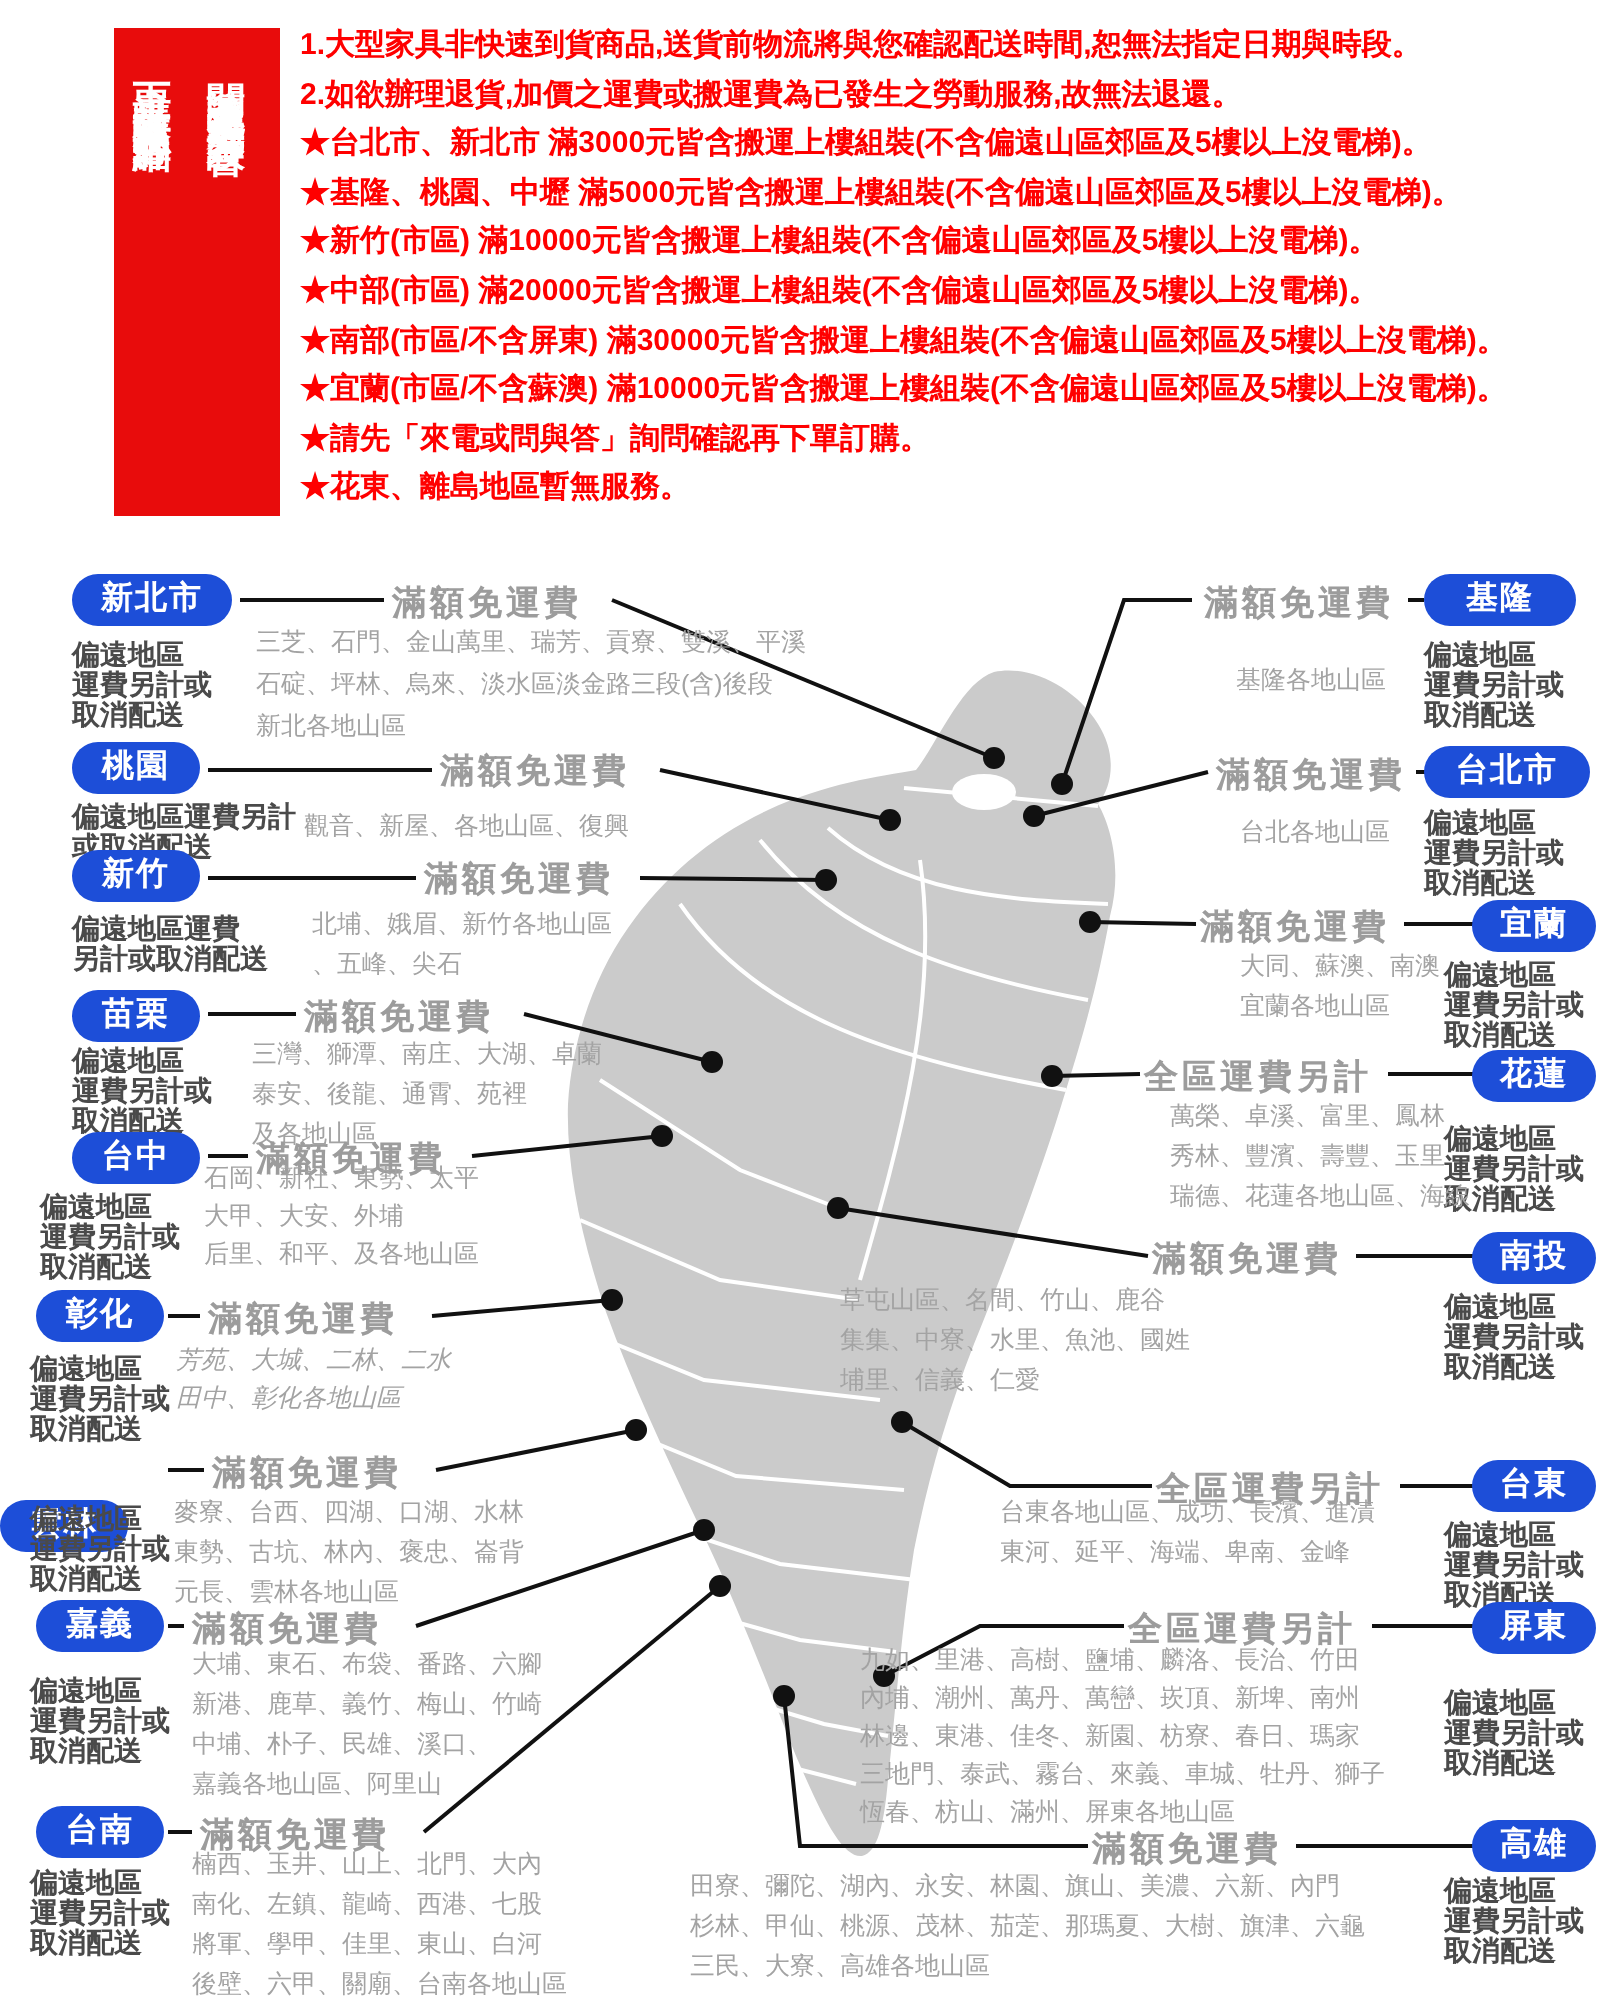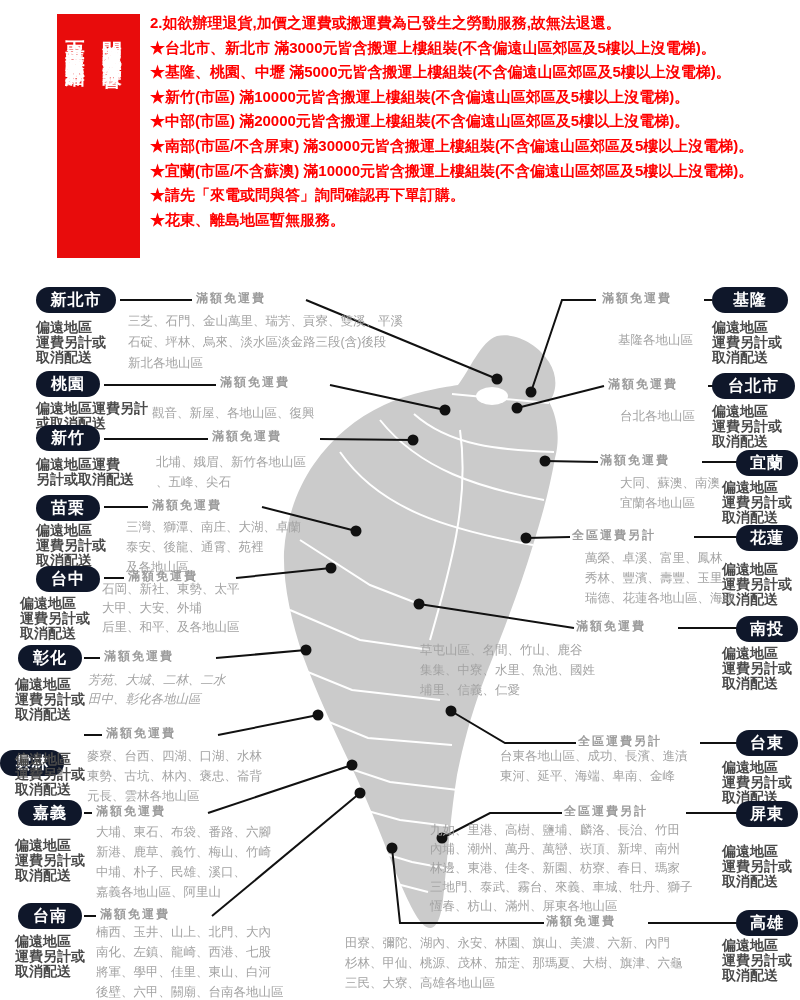--- a/index.html
+++ b/index.html
@@ -9,23 +9,23 @@
   .vbox{position:absolute;left:57px;top:14px;width:83px;height:244px;background:#e80c0c;}
   .vcol{position:absolute;writing-mode:vertical-rl;text-orientation:upright;
         color:#ffffff;font-weight:bold;font-size:19px;letter-spacing:3px;line-height:1;}
   .vcol.right{left:46px;top:12px;}
   .vcol.left{left:9px;top:12px;}
   #notices{position:absolute;left:150px;top:11px;}
   .redline{color:#ff0000;font-weight:bold;font-size:15px;line-height:24.6px;white-space:nowrap;}
   
   #maplayer{position:absolute;left:0;top:0;width:800px;height:1000px;}
   
-  .pill{position:absolute;background:#0f172a;color:#ffffff;font-weight:bold;font-size:16px;
+  .pill{position:absolute;background:#1d4ed8;color:#ffffff;font-weight:bold;font-size:16px;
         height:26px;line-height:26px;text-align:center;border-radius:14px;letter-spacing:1px;}
-  .fee{position:absolute;color:#9c9c9c;font-weight:bold;font-size:12px;letter-spacing:2px;white-space:nowrap;}
+  .fee{position:absolute;color:#9c9c9c;font-weight:bold;font-size:17px;letter-spacing:2px;white-space:nowrap;}
   .note{position:absolute;color:#4a4a4a;font-weight:bold;font-size:14px;line-height:15px;white-space:nowrap;}
   .areas{position:absolute;color:#a3a3a3;font-size:12.5px;white-space:nowrap;}
 </style>
 </head>
 <body>
 
 <svg id="maplayer" viewBox="0 0 800 1000" aria-hidden="true">
   <path fill="#cbcbcb" d="M497 336
     C515 332 538 344 549 362 C558 376 557 392 549 402 C556 414 561 436 555 458
     C550 486 544 510 533 545 C521 585 504 630 487 672 C473 708 464 740 457 775
@@ -107,20 +107,21 @@
     <circle cx="392" cy="848" r="5.5"></circle>
   </g>
 </svg>
 
 <div class="vbox">
   <span class="vcol left">下單訂購前請務必詳細</span>
   <span class="vcol right">閱讀避免造成雙方誤會</span>
 </div>
 
 <div id="notices">
+    <div class="redline">1.大型家具非快速到貨商品,送貨前物流將與您確認配送時間,恕無法指定日期與時段。</div>
     <div class="redline">2.如欲辦理退貨,加價之運費或搬運費為已發生之勞動服務,故無法退還。</div>
     <div class="redline">★台北市、新北市 滿3000元皆含搬運上樓組裝(不含偏遠山區郊區及5樓以上沒電梯)。</div>
     <div class="redline">★基隆、桃園、中壢 滿5000元皆含搬運上樓組裝(不含偏遠山區郊區及5樓以上沒電梯)。</div>
     <div class="redline">★新竹(市區) 滿10000元皆含搬運上樓組裝(不含偏遠山區郊區及5樓以上沒電梯)。</div>
     <div class="redline">★中部(市區) 滿20000元皆含搬運上樓組裝(不含偏遠山區郊區及5樓以上沒電梯)。</div>
     <div class="redline">★南部(市區/不含屏東) 滿30000元皆含搬運上樓組裝(不含偏遠山區郊區及5樓以上沒電梯)。</div>
     <div class="redline">★宜蘭(市區/不含蘇澳) 滿10000元皆含搬運上樓組裝(不含偏遠山區郊區及5樓以上沒電梯)。</div>
     <div class="redline">★請先「來電或問與答」詢問確認再下單訂購。</div>
     <div class="redline">★花東、離島地區暫無服務。</div>
   </div>

